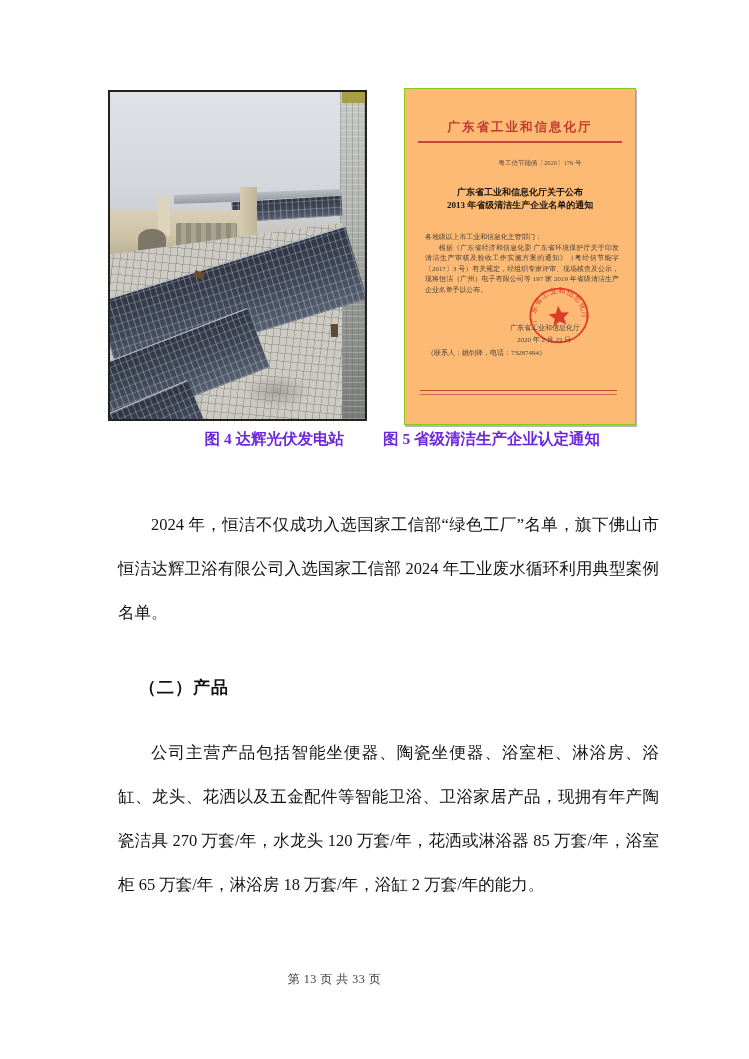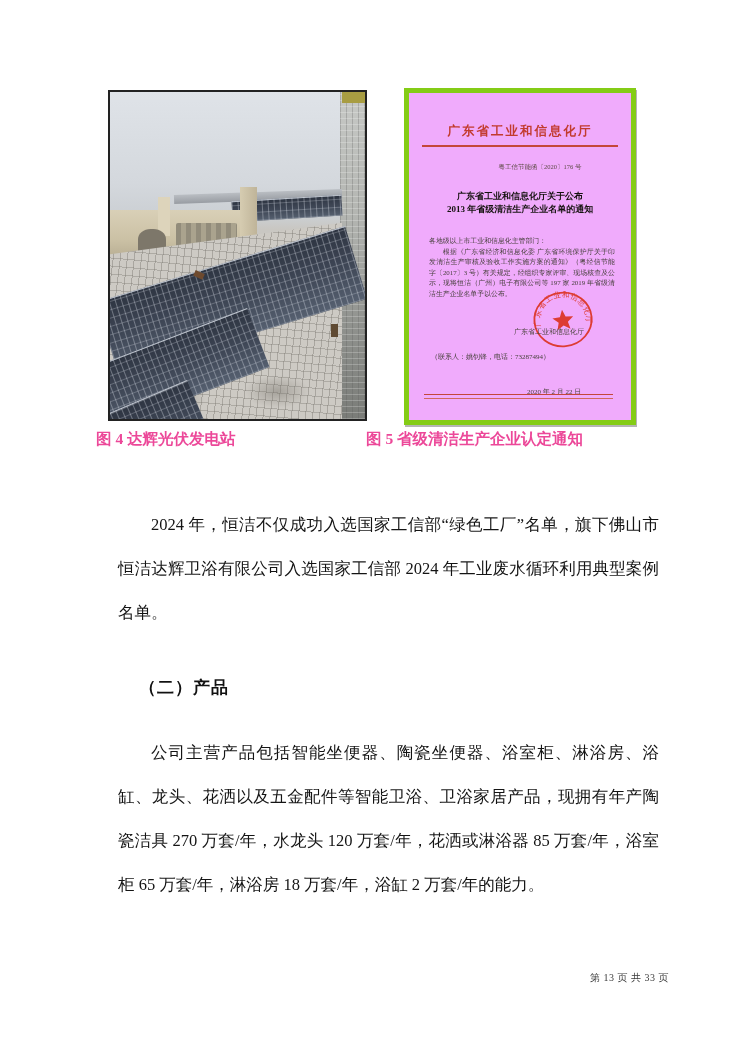--- a/index.html
+++ b/index.html
@@ -58,54 +58,54 @@
   }
   .pv-main{left:-10%;top:41%;width:102%;height:23%;transform:rotate(-17deg);transform-origin:100% 0;}
   .pv-mid{left:-12%;top:66%;width:66%;height:19%;transform:rotate(-21deg);transform-origin:100% 0;}
   .pv-near{left:-10%;top:88%;width:40%;height:20%;transform:rotate(-23deg);transform-origin:100% 0;}
   .ph-debris{left:33%;top:55%;width:4%;height:1.8%;background:#6e4a2e;transform:rotate(25deg);}
   .ph-debris2{right:10.5%;bottom:25%;width:3%;height:4%;background:#5f4a33;}
 
   
   .doc{
     position:absolute;left:404px;top:88px;width:232px;height:337px;
-    background:#f0abfc;border:5px solid #84cc16;box-sizing:border-box;
+    background:#fdba74;border:1px solid #84cc16;box-sizing:border-box;
     box-shadow:1px 2px 0 rgba(90,90,90,.45);overflow:hidden;
   }
   .doc .abs{position:absolute;}
   .doc-agency{left:0;right:0;top:30px;text-align:center;font-size:12.5px;font-weight:bold;
     color:#c23b2e;letter-spacing:2px;filter:blur(.3px);white-space:nowrap;}
   .doc-rule{left:13px;right:13px;top:52px;height:2px;background:#c4473a;}
   .doc-no{left:50px;right:10px;top:70px;text-align:center;font-size:6.5px;color:#5c4a44;filter:blur(.45px);}
   .doc-title{left:0;right:0;top:97px;text-align:center;font-size:9px;line-height:12.5px;
     font-weight:bold;color:#15120f;filter:blur(.25px);}
   .doc-bodytext{left:20px;right:16px;top:143px;font-size:6.9px;line-height:10.6px;
     color:#453f3a;text-align:justify;filter:blur(.45px);}
   .doc-bodytext p{margin:0;text-indent:2em;}
   .doc-bodytext .salute{text-indent:0;}
   .seal{left:120px;top:196px;width:68px;height:61px;opacity:.92;transform:rotate(-6deg);}
   .doc-signer{left:80px;width:120px;top:234px;text-align:center;font-size:7px;color:#4c443e;filter:blur(.5px);white-space:nowrap;}
-  .doc-date{left:90px;width:110px;top:246px;text-align:center;font-size:7px;color:#4c443e;filter:blur(.5px);white-space:nowrap;margin-top:48px;}
+  .doc-date{left:84px;width:110px;top:246px;text-align:center;font-size:7px;color:#4c443e;filter:blur(.5px);white-space:nowrap;}
   .doc-contact{left:22px;top:259px;font-size:7px;color:#46403a;filter:blur(.45px);white-space:nowrap;}
   .doc-redline{left:15px;right:18px;top:301px;height:2.5px;
     border-top:1.5px solid #c4473a;border-bottom:1px solid #d0685c;}
 
   
-  .caption{position:absolute;top:429px;font-size:15.5px;font-weight:bold;color:#ec4899;text-align:left;}
+  .caption{position:absolute;top:429px;font-size:15.5px;font-weight:bold;color:#6d28d9;text-align:right;}
   .cap4{left:96px;width:248px;}
   .cap5{left:366px;width:234px;}
   .para{position:absolute;left:106px;width:541px;margin:12px;font-size:16.5px;line-height:44px;
     color:#141414;text-align:justify;text-indent:2em;}
   .para1{top:491px;}
   .para2{top:719px;}
   .heading{position:absolute;left:106px;top:676px;margin:0;padding-left:33px;font-size:17px;
     font-weight:bold;color:#111;letter-spacing:1px;
     font-family:"Liberation Sans","DejaVu Sans",sans-serif;}
-  .footer{position:absolute;left:0;top:971px;width:669px;text-align:right;
-    font-size:10px;color:#3a3a3a;letter-spacing:.5px;}
+  .footer{position:absolute;left:0;top:971px;width:669px;text-align:center;
+    font-size:12px;color:#3a3a3a;letter-spacing:.5px;}
 </style>
 </head>
 <body>
 
 <div class="page">
 
   <div class="photo">
     <div class="ph ph-wall"></div>
     <div class="ph ph-corner"></div>
     <div class="ph ph-farroof"></div>

